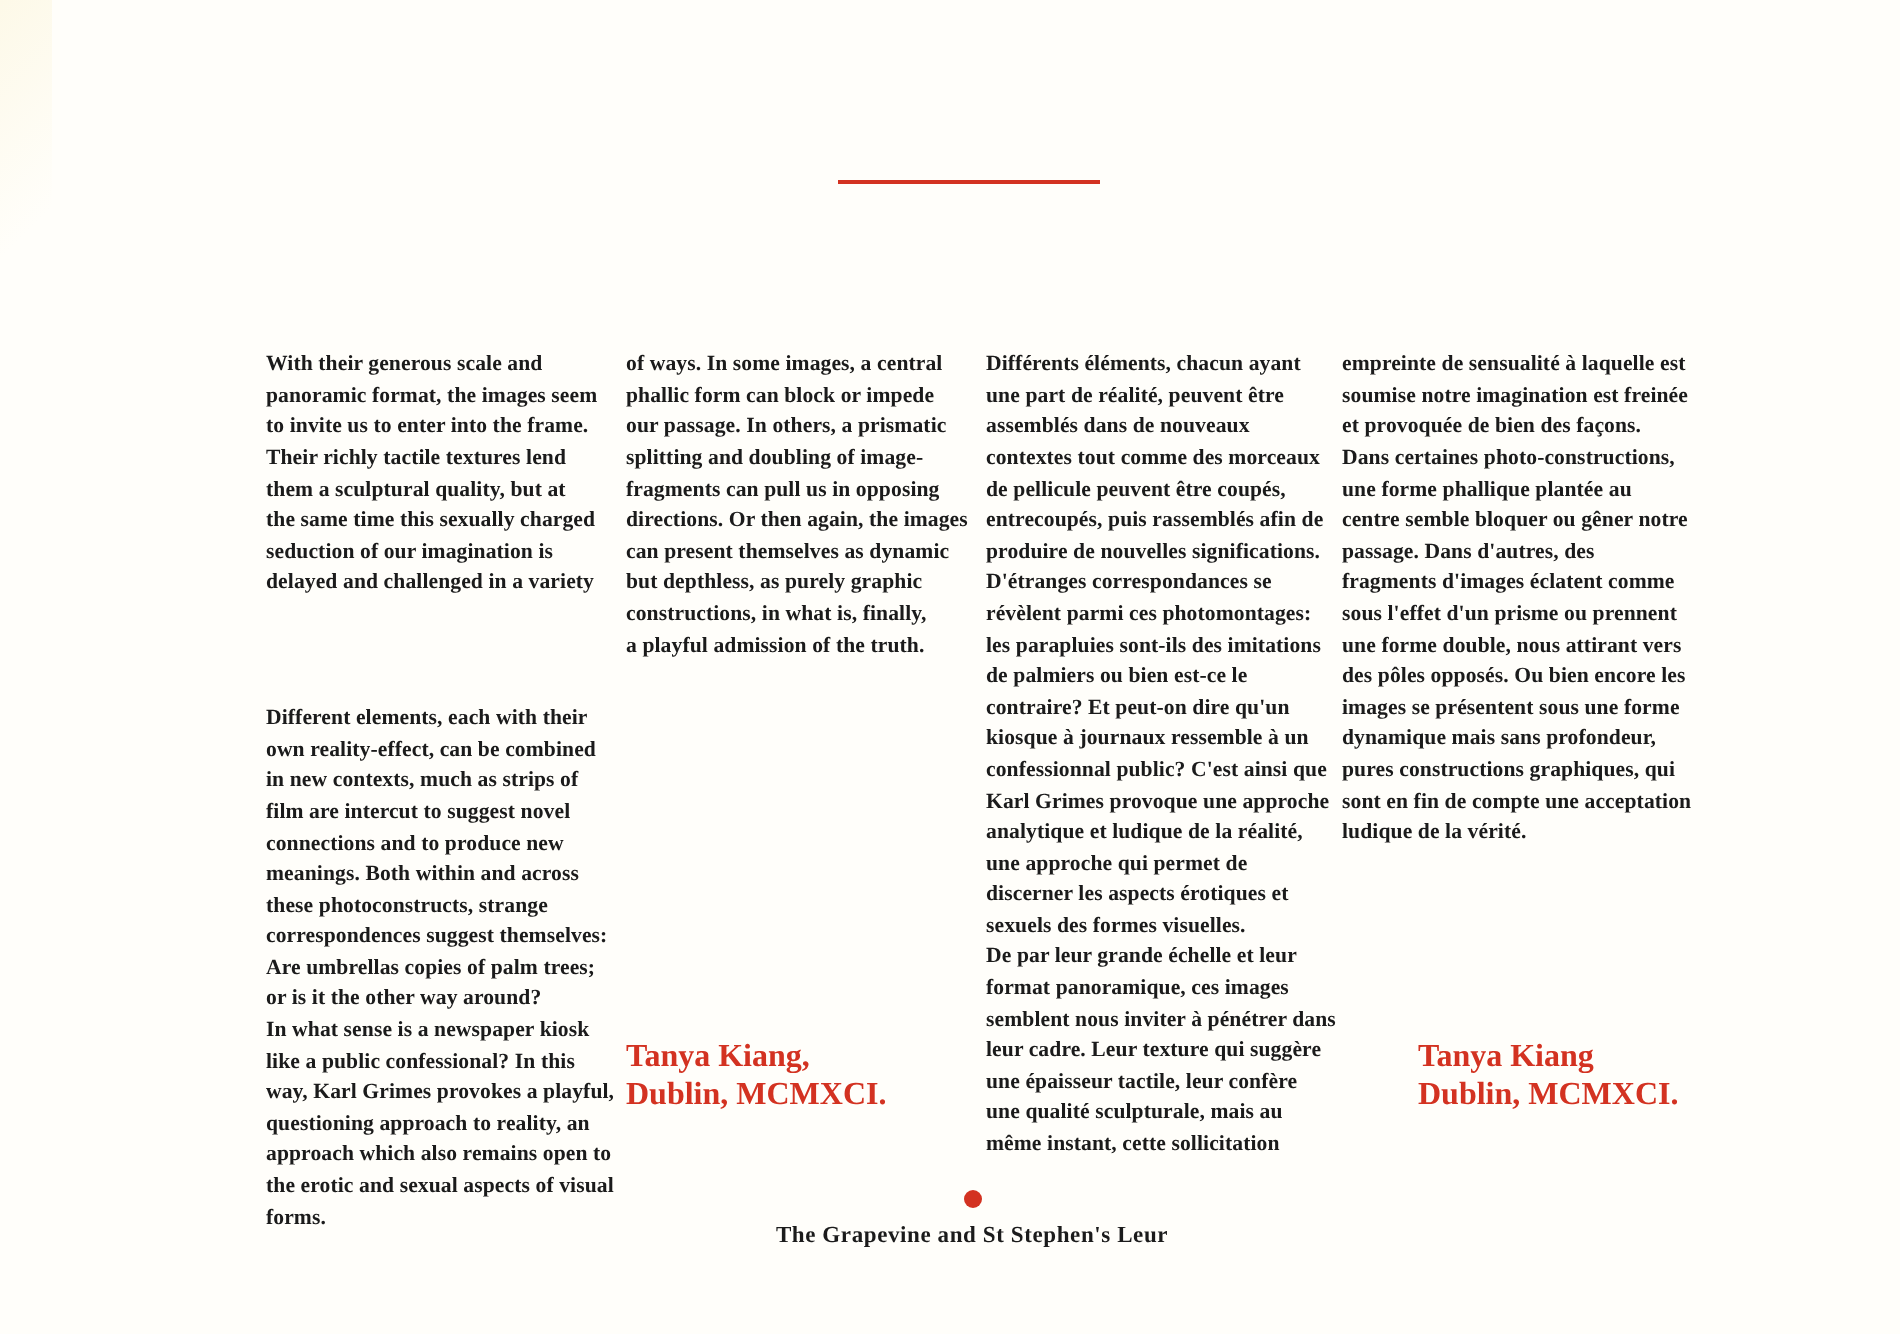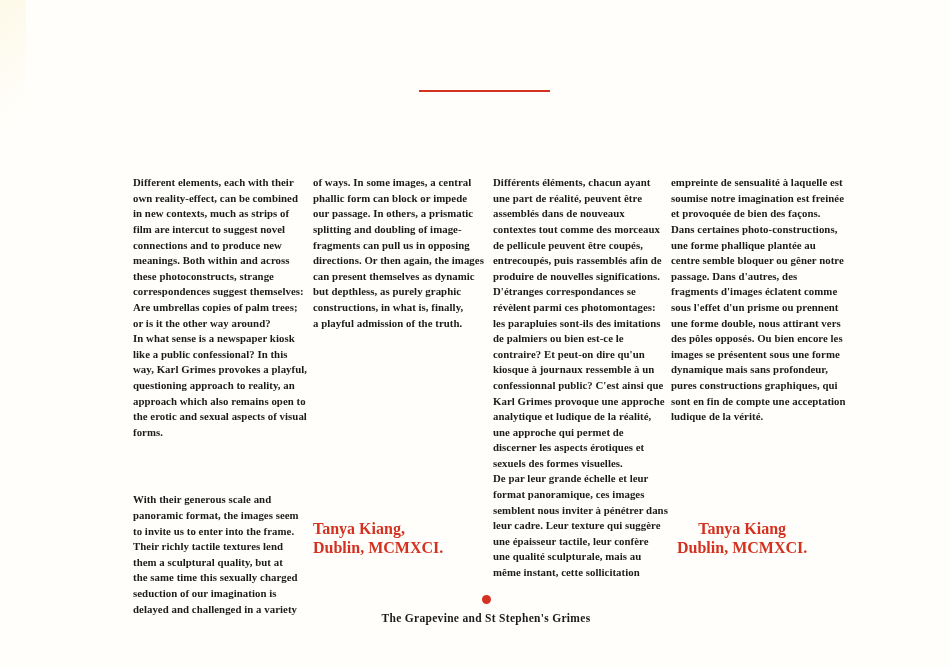--- a/index.html
+++ b/index.html
@@ -50,21 +50,21 @@
   .col-4 { left: 671px; }
   .credit {
     position: absolute;
     top: 519px;
     font-size: 16px;
     font-weight: bold;
     line-height: 19px;
     white-space: pre;
   }
   .credit-en { left: 313px; }
-  .credit-fr { left: 677px; text-align: center; }
+  .credit-fr { left: 709px; }
   .red-dot {
     position: absolute;
     left: 482px;
     top: 595px;
     width: 9px;
     height: 9px;
     border-radius: 50%;
   }
   .caption {
     position: absolute;
@@ -80,45 +80,45 @@
 </head>
 <body>
 
 <div class="page" style="background: rgb(255, 254, 250);">
 
   <div class="scan-edge"></div>
 
   <div class="red-rule" style="background: rgb(211, 50, 33);"></div>
 
   <div class="text-col col-1" style="color: rgb(27, 27, 27);">
+    <p>With their generous scale and
+panoramic format, the images seem
+to invite us to enter into the frame.
+Their richly tactile textures lend
+them a sculptural quality, but at
+the same time this sexually charged
+seduction of our imagination is
+delayed and challenged in a variety</p>
     <p>Different elements, each with their
 own reality-effect, can be combined
 in new contexts, much as strips of
 film are intercut to suggest novel
 connections and to produce new
 meanings. Both within and across
 these photoconstructs, strange
 correspondences suggest themselves:
 Are umbrellas copies of palm trees;
 or is it the other way around?
 In what sense is a newspaper kiosk
 like a public confessional? In this
 way, Karl Grimes provokes a playful,
 questioning approach to reality, an
 approach which also remains open to
 the erotic and sexual aspects of visual
 forms.</p>
-    <p>With their generous scale and
-panoramic format, the images seem
-to invite us to enter into the frame.
-Their richly tactile textures lend
-them a sculptural quality, but at
-the same time this sexually charged
-seduction of our imagination is
-delayed and challenged in a variety</p>
   </div>
 
   <div class="text-col col-2" style="color: rgb(27, 27, 27);">
     <p>of ways. In some images, a central
 phallic form can block or impede
 our passage. In others, a prismatic
 splitting and doubling of image-
 fragments can pull us in opposing
 directions. Or then again, the images
 can present themselves as dynamic
@@ -176,15 +176,15 @@
   </div>
 
   <div class="credit credit-en" style="color: rgb(211, 50, 33);">Tanya Kiang,
 Dublin, MCMXCI.</div>
 
   <div class="credit credit-fr" style="color: rgb(211, 50, 33);">Tanya Kiang
 Dublin, MCMXCI.</div>
 
   <div class="red-dot" style="background: rgb(211, 50, 33);"></div>
 
-  <div class="caption" style="color: rgb(27, 27, 27);">The Grapevine and St Stephen's Grimes</div>
+  <div class="caption" style="color: rgb(27, 27, 27);">The Grapevine and St Stephen's Leur</div>
 
 </div>
 
 </body></html>

